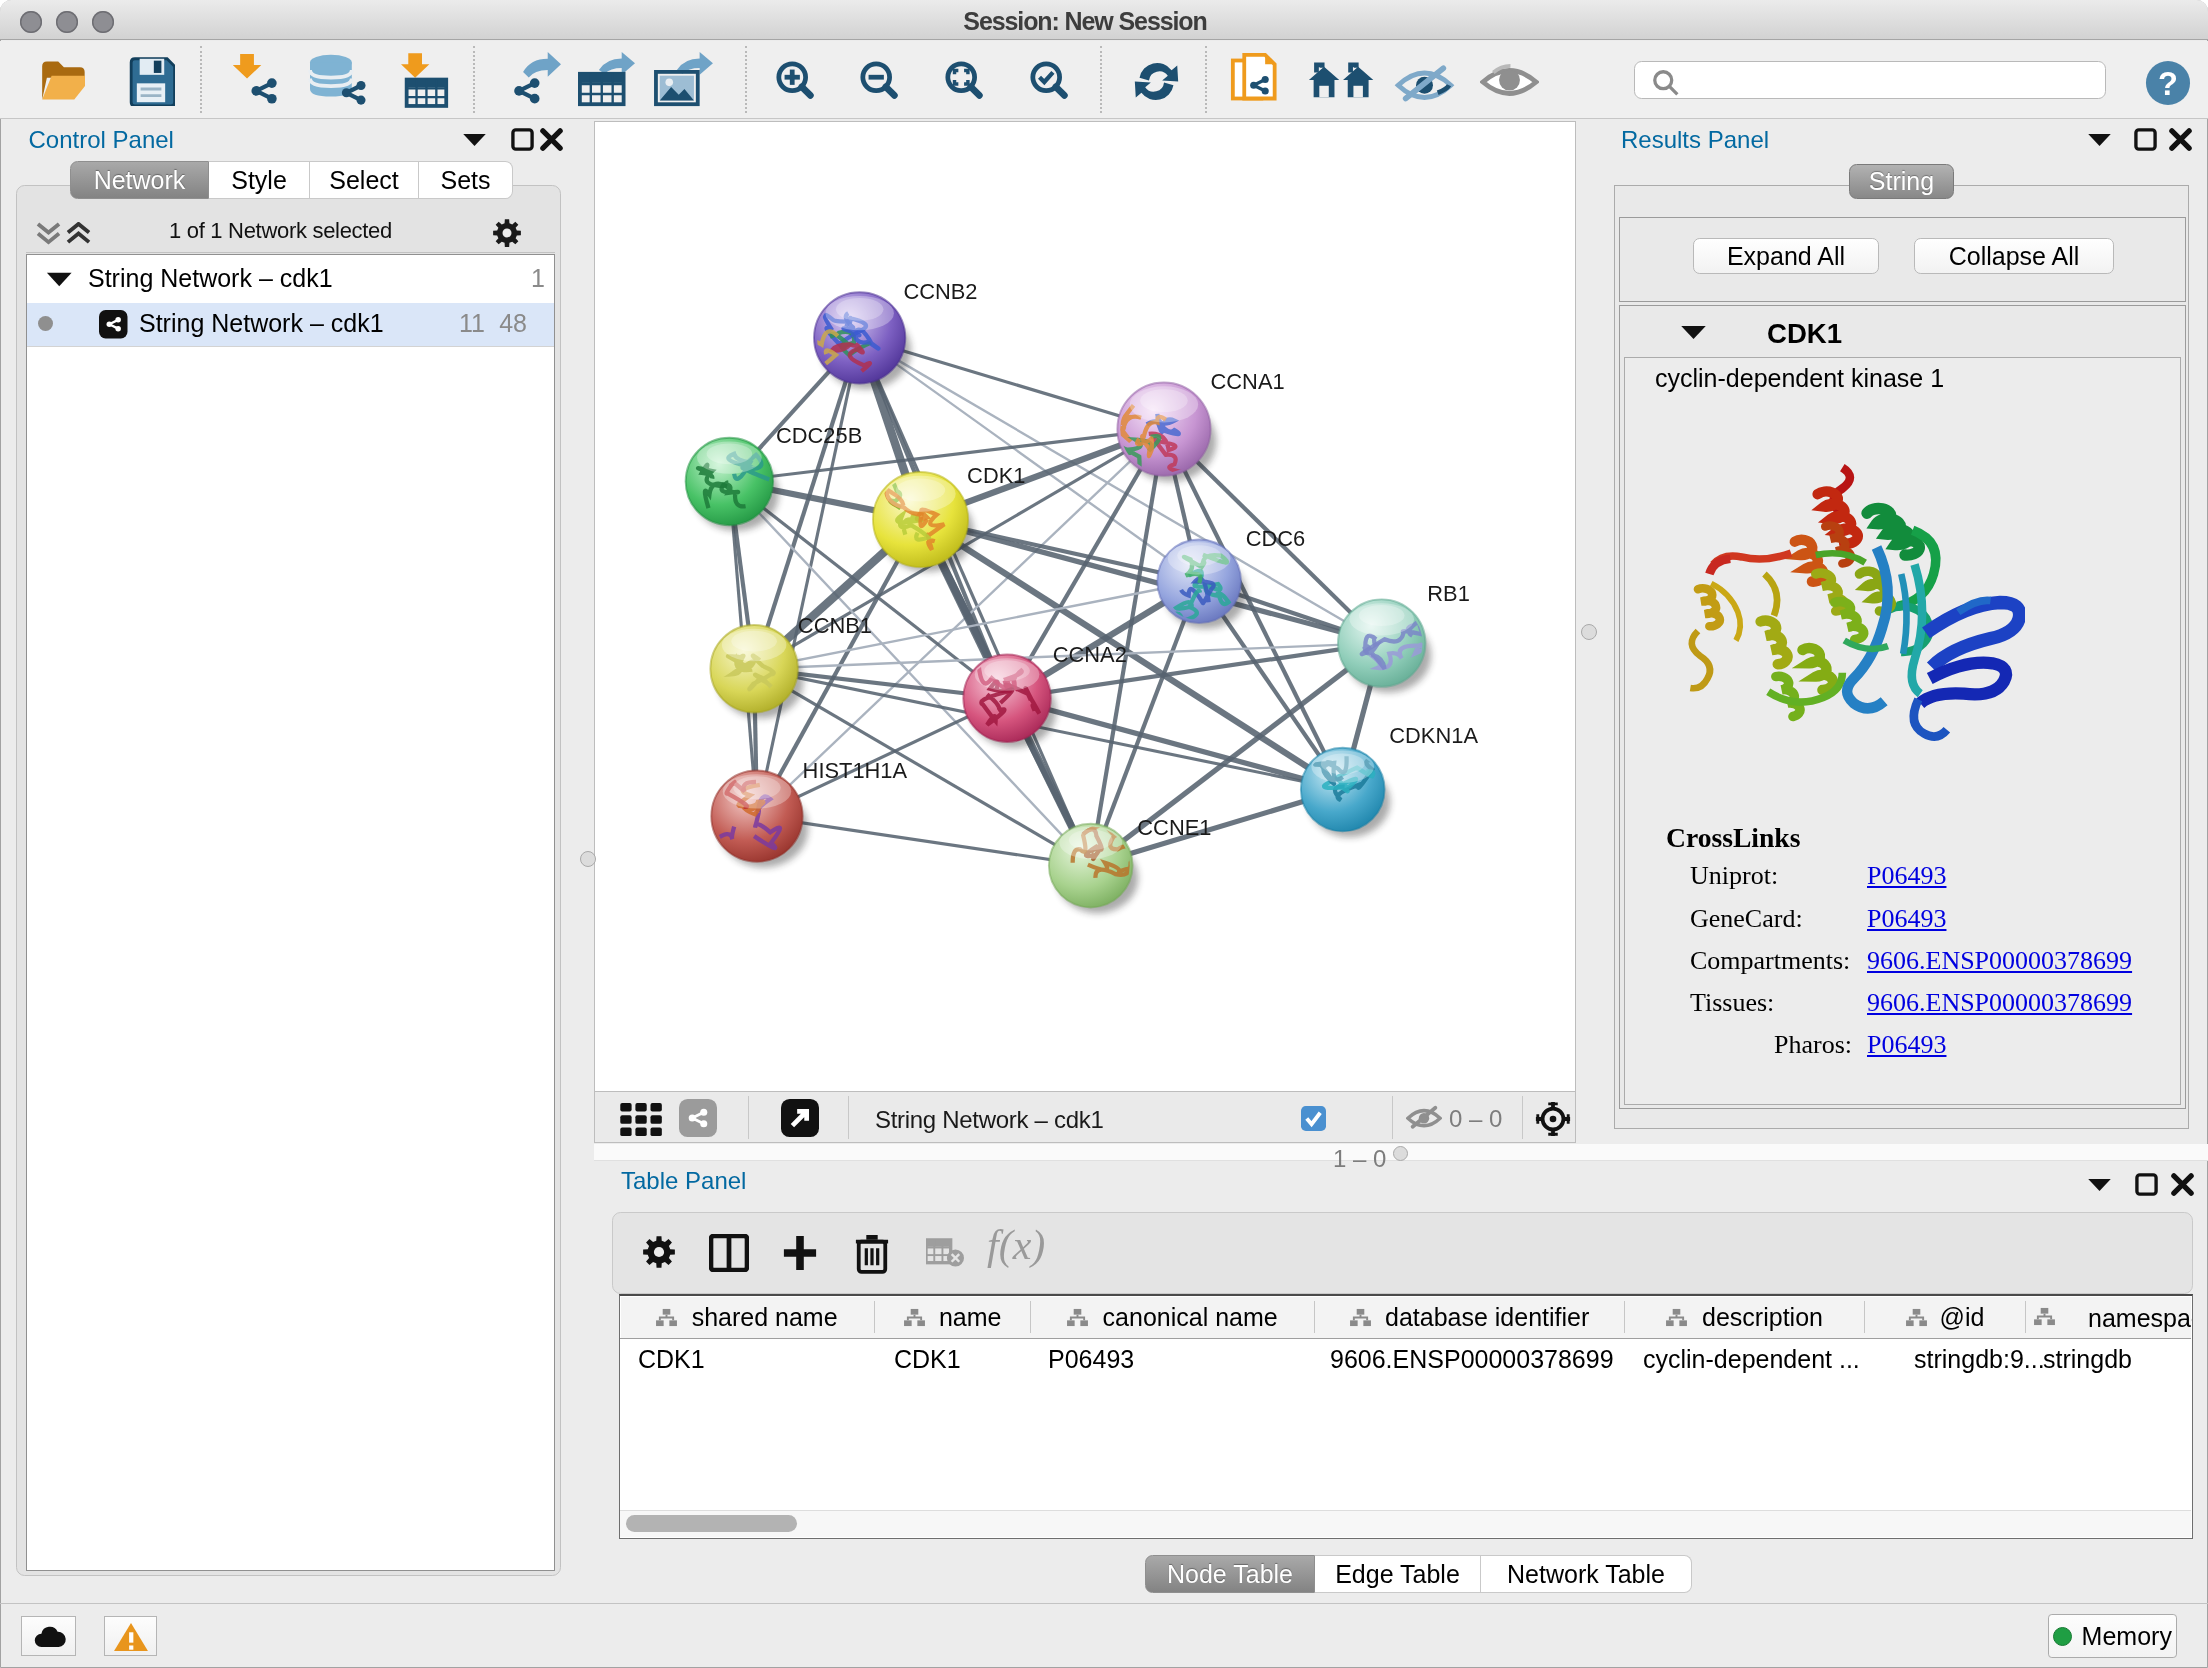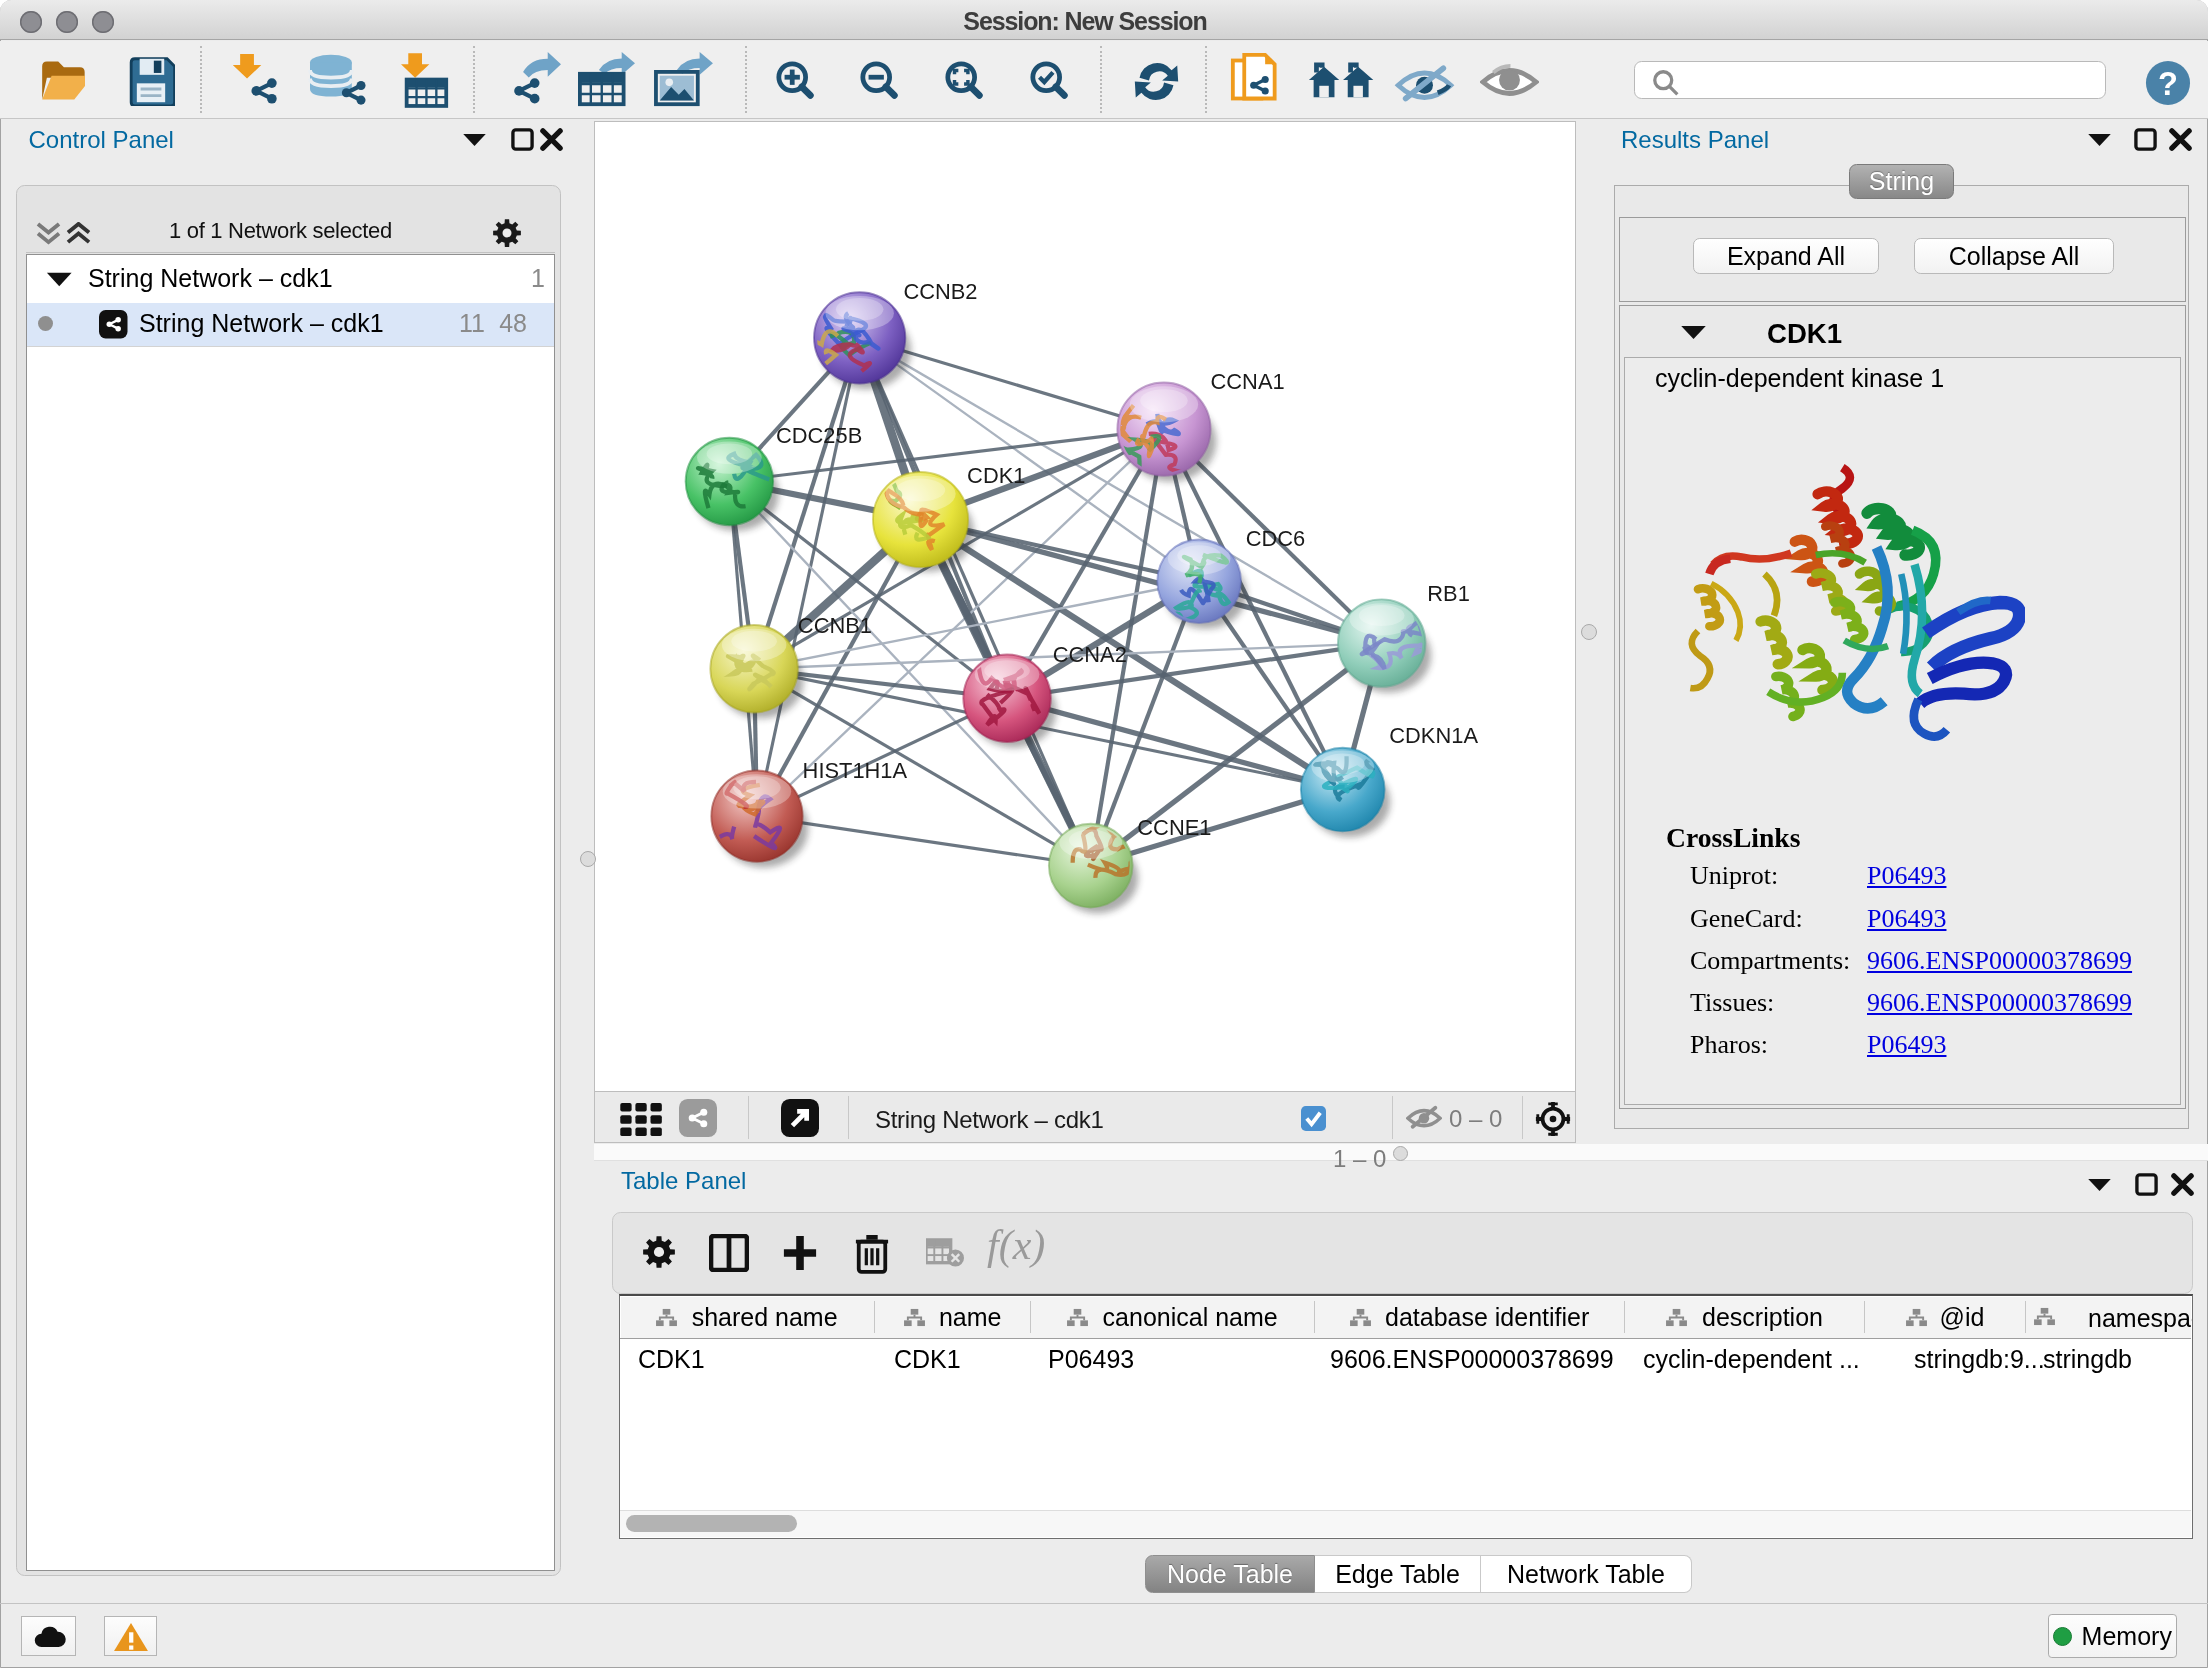--- a/index.html
+++ b/index.html
@@ -188,20 +188,26 @@
 <svg class="abs" style="left:462px;top:132px" width="25" height="15" viewBox="0 0 26 16">
       <path d="M1 2 h24 l-12 13 z" fill="#111"></path>
     </svg>
     <svg class="abs" style="left:511px;top:128px" width="23" height="23" viewBox="0 0 24 24">
       <rect x="2" y="2" width="20" height="20" fill="none" stroke="#111" stroke-width="3.5" rx="3"></rect>
     </svg>
     <svg class="abs" style="left:540px;top:128px" width="23" height="23" viewBox="0 0 24 24">
       <path d="M3 3 L21 21 M21 3 L3 21" stroke="#111" stroke-width="5.5" stroke-linecap="round"></path>
     </svg>
 <div class="abs cpanel-box"></div>
+<div class="abs tabs" style="left:70px;top:161px;">
+      <div class="tab sel" style="width:139px;border-radius:7.6px 0 0 7.6px;border-left:1px solid #8f8f8f;">Network</div>
+      <div class="tab" style="width:101px;">Style</div>
+      <div class="tab" style="width:109px;">Select</div>
+      <div class="tab" style="width:94px;border-radius:0 7.6px 7.6px 0;">Sets</div>
+    </div>
 <svg class="abs" style="left:36px;top:222px" width="25" height="23" viewBox="0 0 26 24">
       <path d="M2 2 l11 9 11-9 M2 12 l11 9 11-9" stroke="#7a7a7a" stroke-width="4" fill="none"></path>
     </svg>
 <svg class="abs" style="left:66px;top:222px" width="25" height="23" viewBox="0 0 26 24">
       <path d="M2 11 l11-9 11 9 M2 21 l11-9 11 9" stroke="#333" stroke-width="4" fill="none"></path>
     </svg>
 <div class="abs" style="left:95px;top:218px;width:371px;text-align:center;font-size:22px;letter-spacing:-0.3px;color:#111;">1 of 1 Network selected</div>
 <svg class="abs" style="left:492px;top:218px" width="30" height="30" viewBox="0 0 32 32">
       <path d="M30.8,13.7 L30.8,18.3 L26.5,18.6 L25.2,21.6 L28.1,24.9 L24.9,28.1 L21.6,25.2 L18.6,26.5 L18.3,30.8 L13.7,30.8 L13.4,26.5 L10.4,25.2 L7.1,28.1 L3.9,24.9 L6.8,21.6 L5.5,18.6 L1.2,18.3 L1.2,13.7 L5.5,13.4 L6.8,10.4 L3.9,7.1 L7.1,3.9 L10.4,6.8 L13.4,5.5 L13.7,1.2 L18.3,1.2 L18.6,5.5 L21.6,6.8 L24.9,3.9 L28.1,7.1 L25.2,10.4 L26.5,13.4 Z" fill="#1a1a1a"></path>
       <circle cx="16" cy="16" r="4.8" fill="#ececec"></circle>
@@ -604,21 +610,21 @@
     </svg>
 <div class="abs serif" style="left:1666px;top:822px;font-size:27.6px;font-weight:bold;color:#000;">CrossLinks</div>
 <div class="abs serif" style="left:1690px;top:861px;font-size:26px;color:#000;">Uniprot:</div>
 <div class="abs serif link" style="left:1867px;top:861px;font-size:26px;">P06493</div>
 <div class="abs serif" style="left:1690px;top:904px;font-size:26px;color:#000;">GeneCard:</div>
 <div class="abs serif link" style="left:1867px;top:904px;font-size:26px;">P06493</div>
 <div class="abs serif" style="left:1690px;top:946px;font-size:26px;color:#000;">Compartments:</div>
 <div class="abs serif link" style="left:1867px;top:946px;font-size:26px;">9606.ENSP00000378699</div>
 <div class="abs serif" style="left:1690px;top:988px;font-size:26px;color:#000;">Tissues:</div>
 <div class="abs serif link" style="left:1867px;top:988px;font-size:26px;">9606.ENSP00000378699</div>
-<div class="abs serif" style="left:1690px;top:1030px;font-size:26px;color:#000;">Pharos:</div>
+<div class="abs serif" style="left:1774px;top:1030px;font-size:26px;color:#000;">Pharos:</div>
 <div class="abs serif link" style="left:1867px;top:1030px;font-size:26px;">P06493</div>
 <div class="abs panel-title" style="left:621px;top:1167px;">Table Panel</div>
 <svg class="abs" style="left:2087px;top:1177px" width="25" height="15" viewBox="0 0 26 16">
       <path d="M1 2 h24 l-12 13 z" fill="#111"></path>
     </svg>
     <svg class="abs" style="left:2135px;top:1173px" width="23" height="23" viewBox="0 0 24 24">
       <rect x="2" y="2" width="20" height="20" fill="none" stroke="#111" stroke-width="3.5" rx="3"></rect>
     </svg>
     <svg class="abs" style="left:2171px;top:1173px" width="23" height="23" viewBox="0 0 24 24">
       <path d="M3 3 L21 21 M21 3 L3 21" stroke="#111" stroke-width="5.5" stroke-linecap="round"></path>

